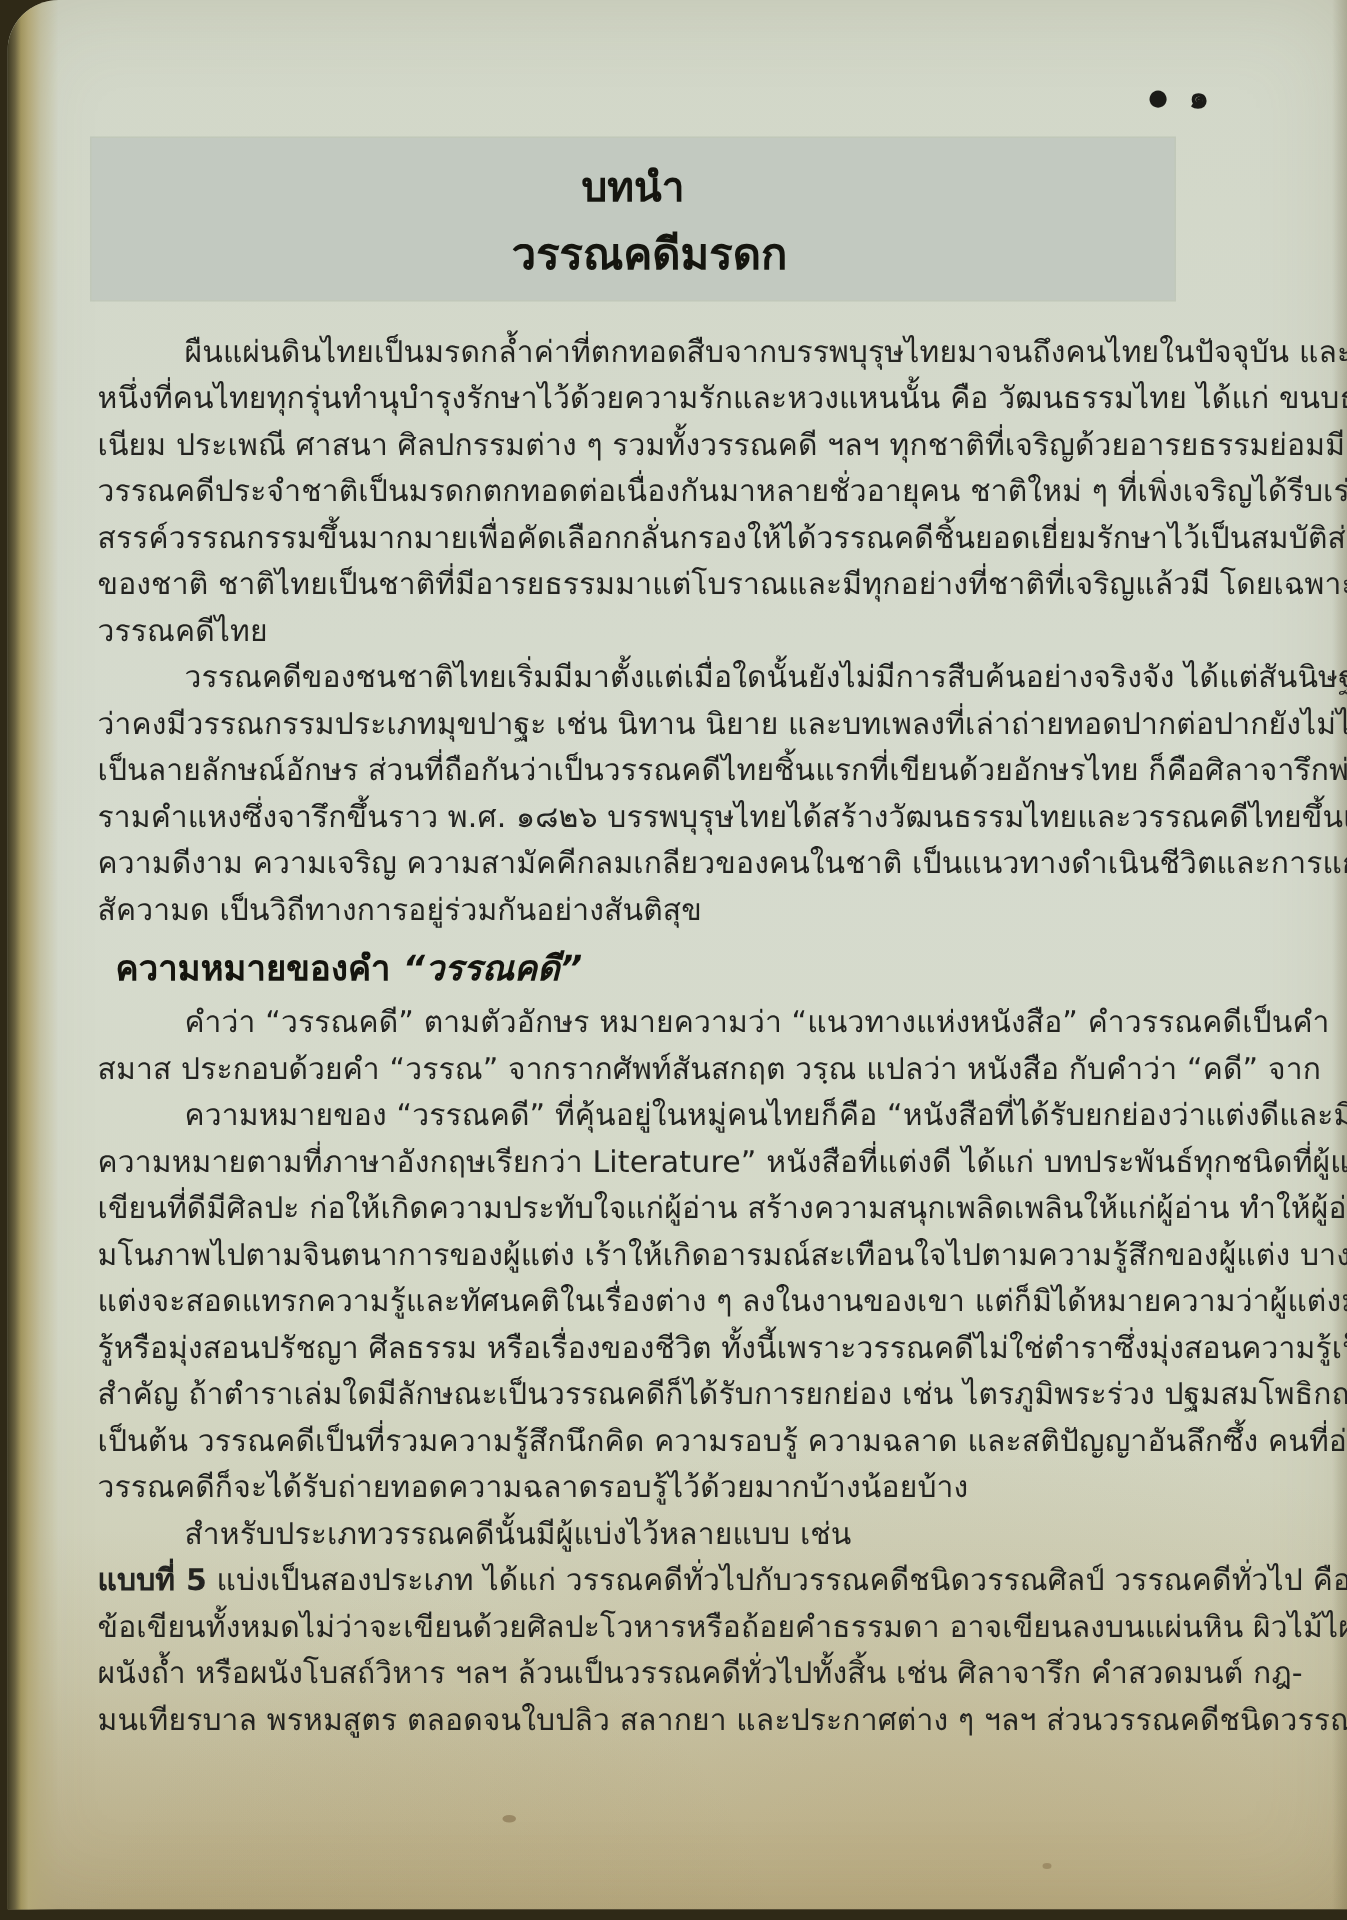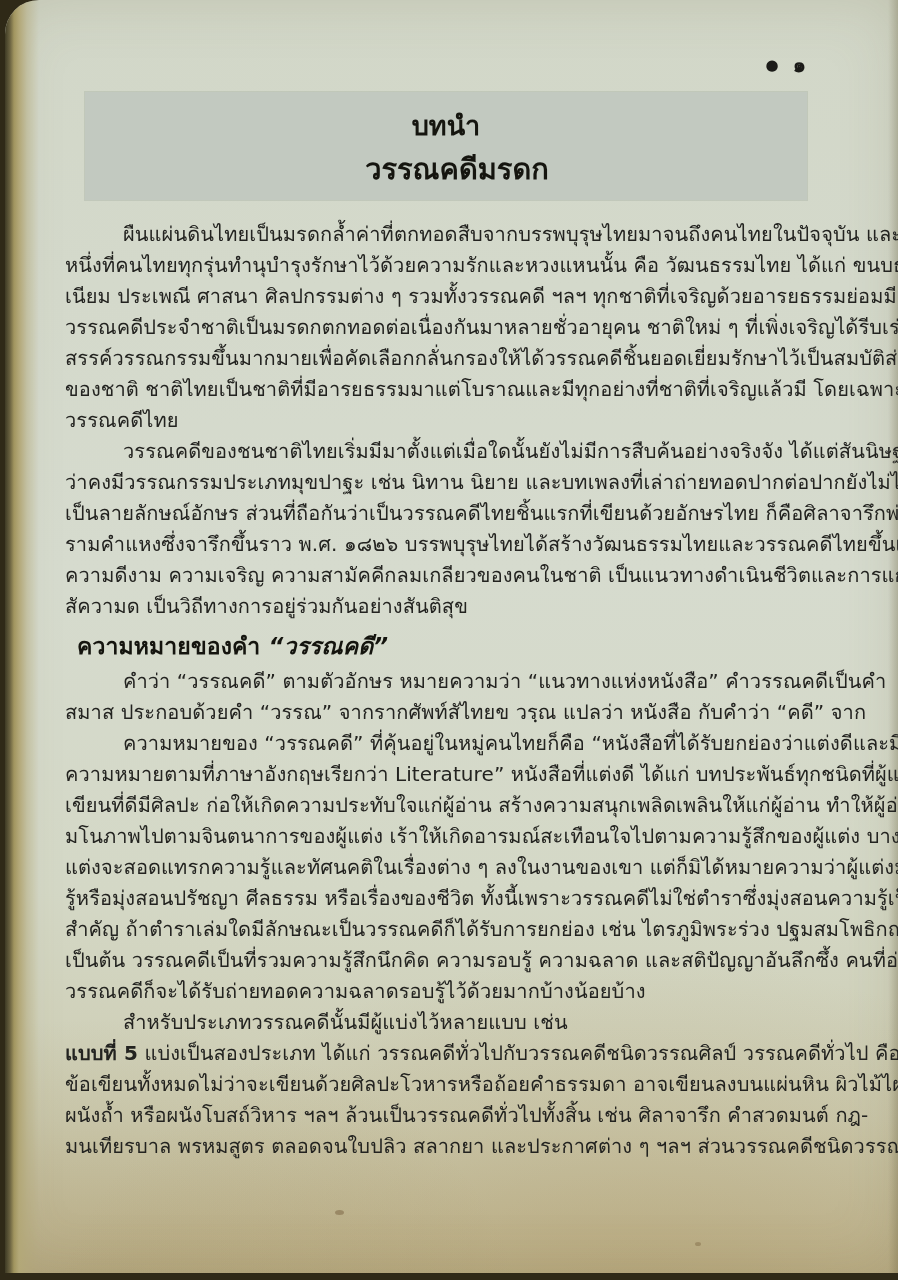--- a/index.html
+++ b/index.html
@@ -34,21 +34,21 @@
   }
   
   .pageno{
     position:absolute;top:48px;right:92px;
     font-size:21px;font-weight:bold;color:#1b1b18;
     display:flex;align-items:center;gap:14px;
   }
   .pageno .dot{font-size:15px;}
   
   .banner{
-    position:absolute;left:80px;top:92px;width:722px;height:108px;
+    position:absolute;left:56px;top:92px;width:722px;height:108px;
     background:#c2c9c0;
     box-shadow:0 0 0 1px rgba(140,150,140,.25);
     text-align:center;color:#15150f;
   }
   .banner .t1{margin-top:14px;font-size:27px;font-weight:bold;line-height:1.5;}
   .banner .t2{font-size:29px;font-weight:bold;line-height:1.55;margin-left:22px;}
   
   .content{
     position:absolute;left:60px;top:219px;width:800px;
     color:#232320;
@@ -105,21 +105,21 @@
       <div class="line">สัความด เป็นวิถีทางการอยู่ร่วมกันอย่างสันติสุข</div>
     </div>
 
     <div class="h2">
       <span>ความหมายของคำ</span>
       <span class="q">“วรรณคดี”</span>
     </div>
 
     <div>
       <div class="line ind">คำว่า “วรรณคดี” ตามตัวอักษร หมายความว่า “แนวทางแห่งหนังสือ”   คำวรรณคดีเป็นคำ</div>
-      <div class="line">สมาส ประกอบด้วยคำ “วรรณ” จากรากศัพท์สัไทยข วรฺณ แปลว่า หนังสือ   กับคำว่า “คดี” จาก</div>
+      <div class="line">สมาส ประกอบด้วยคำ “วรรณ” จากรากศัพท์สันสกฤต วรฺณ แปลว่า หนังสือ   กับคำว่า “คดี” จาก</div>
     </div>
 
     <div>
       <div class="line ind">ความหมายของ “วรรณคดี” ที่คุ้นอยู่ในหมู่คนไทยก็คือ “หนังสือที่ได้รับยกย่องว่าแต่งดีและมี</div>
       <div class="line">ความหมายตามที่ภาษาอังกฤษเรียกว่า Literature” หนังสือที่แต่งดี ได้แก่ บทประพันธ์ทุกชนิดที่ผู้แต่งมีวิธี</div>
       <div class="line">เขียนที่ดีมีศิลปะ ก่อให้เกิดความประทับใจแก่ผู้อ่าน สร้างความสนุกเพลิดเพลินให้แก่ผู้อ่าน ทำให้ผู้อ่านมี</div>
       <div class="line">มโนภาพไปตามจินตนาการของผู้แต่ง เร้าให้เกิดอารมณ์สะเทือนใจไปตามความรู้สึกของผู้แต่ง   บางครั้งผู้</div>
       <div class="line">แต่งจะสอดแทรกความรู้และทัศนคติในเรื่องต่าง ๆ ลงในงานของเขา แต่ก็มิได้หมายความว่าผู้แต่งมุ่งให้ความ</div>
       <div class="line">รู้หรือมุ่งสอนปรัชญา ศีลธรรม หรือเรื่องของชีวิต   ทั้งนี้เพราะวรรณคดีไม่ใช่ตำราซึ่งมุ่งสอนความรู้เป็น</div>
       <div class="line">สำคัญ ถ้าตำราเล่มใดมีลักษณะเป็นวรรณคดีก็ได้รับการยกย่อง เช่น ไตรภูมิพระร่วง ปฐมสมโพธิกถา</div>

